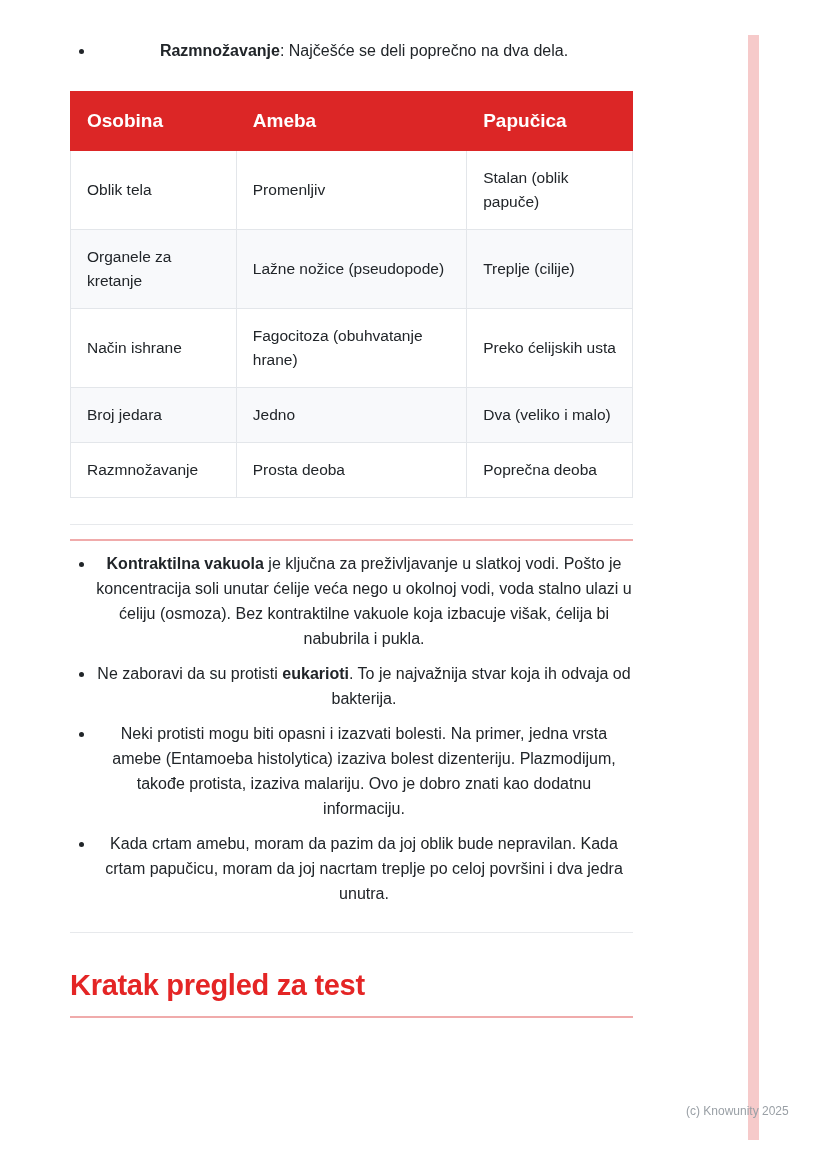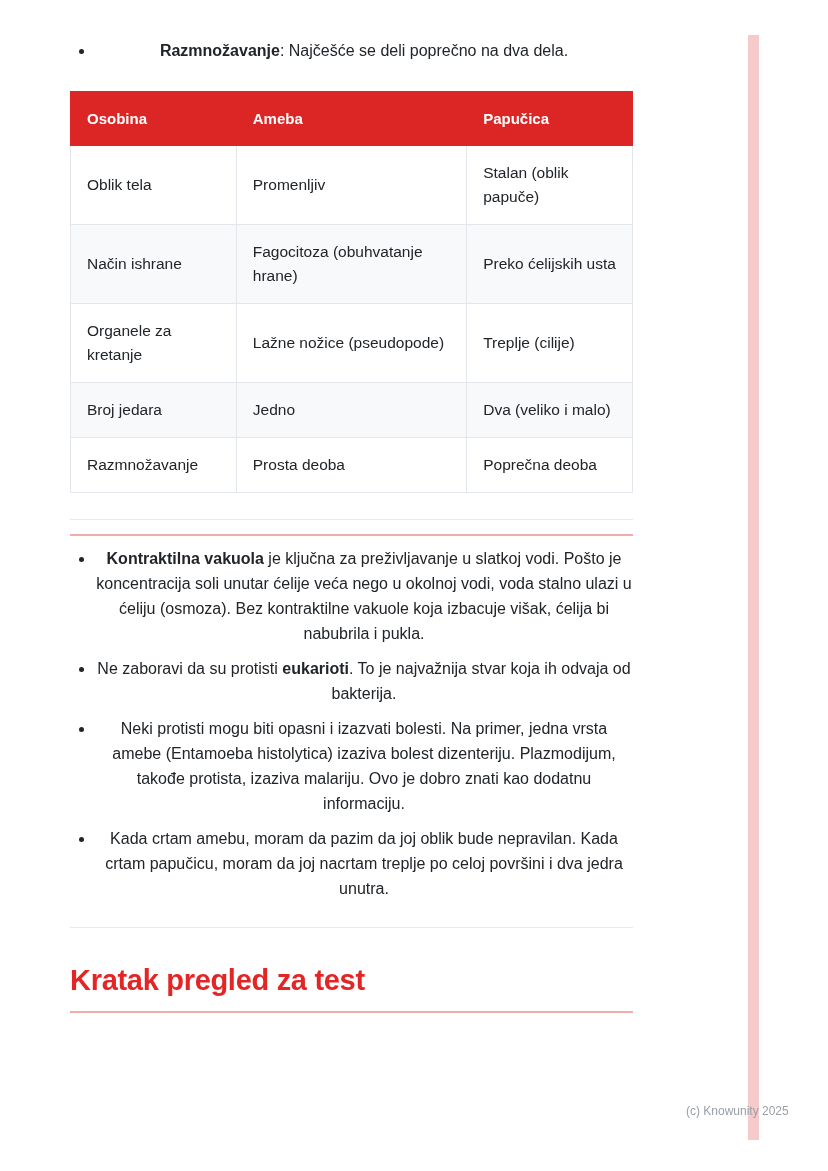--- a/index.html
+++ b/index.html
@@ -45,21 +45,21 @@
     margin-top:28px;
     font-size:15.5px;
   }
   table.cmp th {
     background:#dc2626;
     color:#ffffff;
     font-weight:700;
     text-align:left;
     padding:18px 16px;
     border:1px solid #dc2626;
-    font-size:15px;
+    font-size:19px;
   }
   table.cmp td {
     border:1px solid #e3e6ea;
     padding:15px 16px;
     line-height:24px;
     background:#ffffff;
   }
   table.cmp tbody tr:nth-child(even) td { background:#f8f9fb; }
 
   hr.section-divider {
@@ -125,28 +125,28 @@
         <th>Papučica</th>
       </tr>
     </thead>
     <tbody>
       <tr>
         <td>Oblik tela</td>
         <td>Promenljiv</td>
         <td>Stalan (oblik papuče)</td>
       </tr>
       <tr>
+        <td>Organele za kretanje</td>
+        <td>Lažne nožice (pseudopode)</td>
+        <td>Treplje (cilije)</td>
+      </tr>
+      <tr>
         <td>Način ishrane</td>
         <td>Fagocitoza (obuhvatanje hrane)</td>
         <td>Preko ćelijskih usta</td>
-      </tr>
-      <tr>
-        <td>Organele za kretanje</td>
-        <td>Lažne nožice (pseudopode)</td>
-        <td>Treplje (cilije)</td>
       </tr>
       <tr>
         <td>Broj jedara</td>
         <td>Jedno</td>
         <td>Dva (veliko i malo)</td>
       </tr>
       <tr>
         <td>Razmnožavanje</td>
         <td>Prosta deoba</td>
         <td>Poprečna deoba</td>

